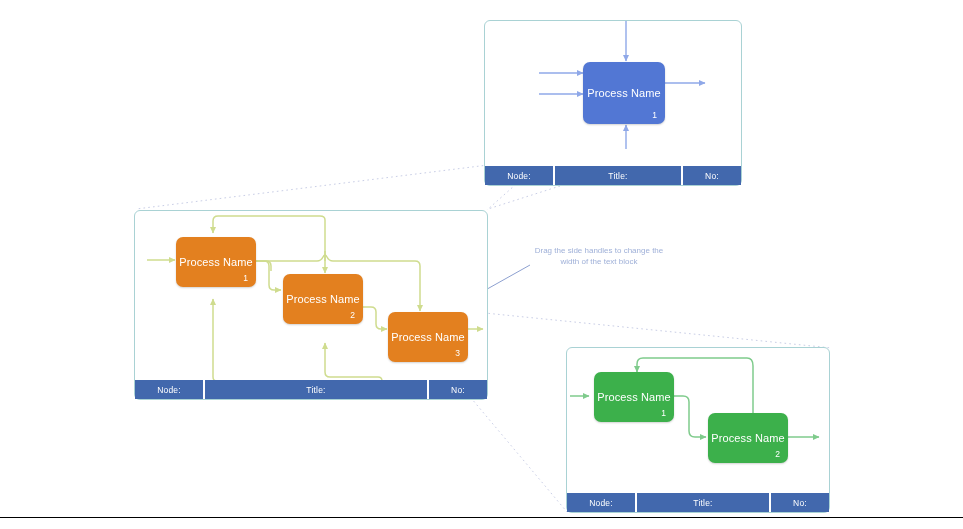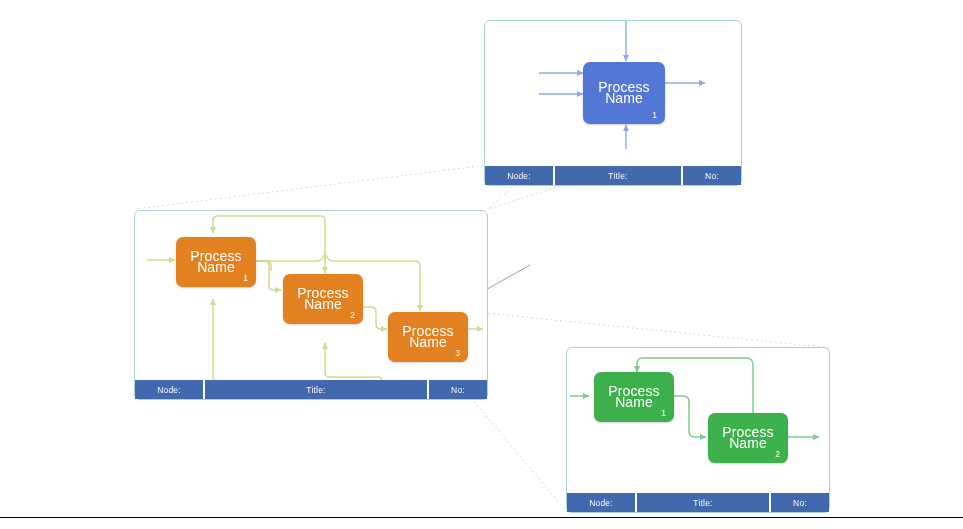--- a/index.html
+++ b/index.html
@@ -46,21 +46,21 @@
   .pbox{
     position:absolute;
     border-radius:7px;
     box-sizing:border-box;
     color:#ffffff;
     box-shadow:0 1px 2px rgba(0,0,0,.18);
   }
   .pbox .pname{
     position:absolute;left:0;right:0;top:50%;
     transform:translateY(-50%);
-    text-align:center;font-size:14px;
+    text-align:center;font-size:11px;
     letter-spacing:.1px;
     line-height:11px;
   }
   .pbox .pnum{
     position:absolute;right:8px;bottom:4px;
     font-size:8.5px;
   }
   .pbox.blue{background:#5277d4;}
   .pbox.orange{background:#e3801f;}
   .pbox.green{background:#3cb04b;}
@@ -236,16 +236,17 @@
       
       <div class="titlebar">
         <div class="cell tb-node">Node:</div>
         <div class="cell tb-title">Title:</div>
         <div class="cell tb-no">No:</div>
       </div>
 
     </div>
   </div>
 
+  <div class="annot" style="left:533px;top:245px;">Drag the side handles to change the width of the text block</div>
 
   <div class="page-rule"></div>
 
 </div>
 
 </body></html>

